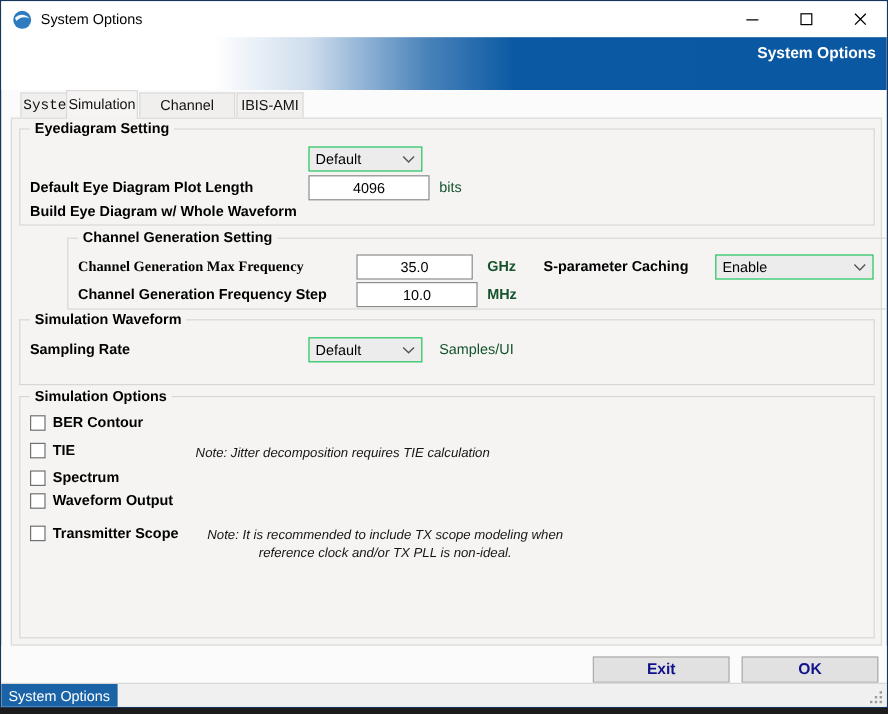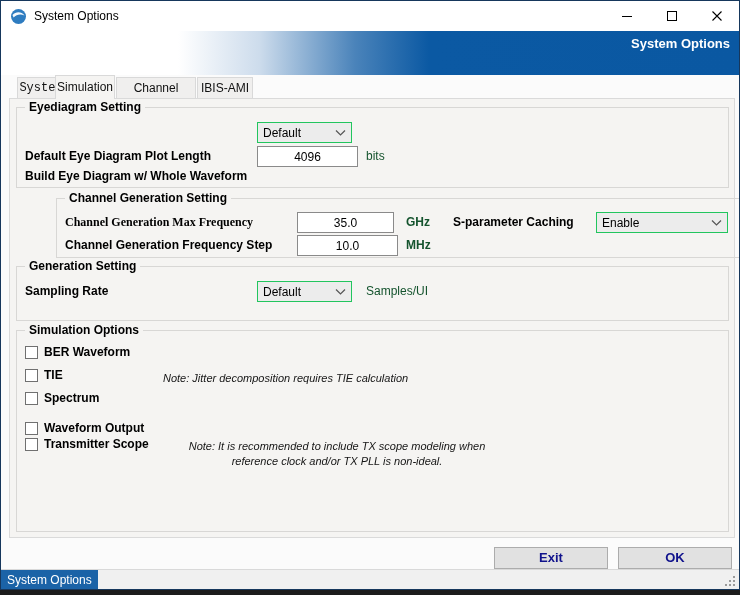--- a/index.html
+++ b/index.html
@@ -134,60 +134,60 @@
         <svg width="11" height="6" viewBox="0 0 11 6">
             <path d="M1 0.5 L5.5 5 L10 0.5" fill="none" stroke="#555" stroke-width="1.2"></path>
           </svg>
       </div>
       <span class="lbl" style="left:8px; top:39px;">Channel Generation Frequency Step</span>
       <input class="field" style="left: 240px; top: 36px; width: 101px;" value="10.0">
       <span class="unit b" style="left:349px; top:39px;">MHz</span>
     </div>
 
     <div class="group" style="top:167px; height:55px;">
-      <span class="group-title">Generation Setting</span>
+      <span class="group-title">Simulation Waveform</span>
       <span class="lbl" style="left:8px; top:17px;">Sampling Rate</span>
       <div class="combo" style="left:240px; top:14px; width:95px;">
         <span>Default</span>
         <svg width="11" height="6" viewBox="0 0 11 6">
             <path d="M1 0.5 L5.5 5 L10 0.5" fill="none" stroke="#555" stroke-width="1.2"></path>
           </svg>
       </div>
       <span class="unit" style="left:349px; top:17px;">Samples/UI</span>
     </div>
 
     <div class="group" style="top:231px; height:202px;">
       <span class="group-title">Simulation Options</span>
 
       <div class="checkrow" style="top:14px;">
         <div class="checkbox"></div>
-        <span class="checklabel">BER Waveform</span>
+        <span class="checklabel">BER Contour</span>
       </div>
 
       <div class="checkrow" style="top:37px;">
         <div class="checkbox"></div>
         <span class="checklabel">TIE</span>
       </div>
       <span class="note" style="left:146px; top:41px;">Note: Jitter decomposition requires TIE calculation</span>
 
       <div class="checkrow" style="top:60px;">
         <div class="checkbox"></div>
         <span class="checklabel">Spectrum</span>
       </div>
 
-      <div class="checkrow" style="top:90px;align-items:flex-end;">
+      <div class="checkrow" style="top:79px;align-items:flex-end;">
         <div class="checkbox"></div>
         <span class="checklabel">Waveform Output</span>
       </div>
 
       <div class="checkrow" style="top:106px;">
         <div class="checkbox"></div>
         <span class="checklabel">Transmitter Scope</span>
       </div>
-      <div class="note2" style="left:154px; top:108px; width:332px;">
+      <div class="note2" style="left:138px; top:108px; width:332px;">
         <div>Note: It is recommended to include TX scope modeling when</div>
         <div>reference clock and/or TX PLL is non-ideal.</div>
       </div>
     </div>
 
   </div>
 
   <div class="footer">
     <div class="btn exit">Exit</div>
     <div class="btn ok">OK</div>

